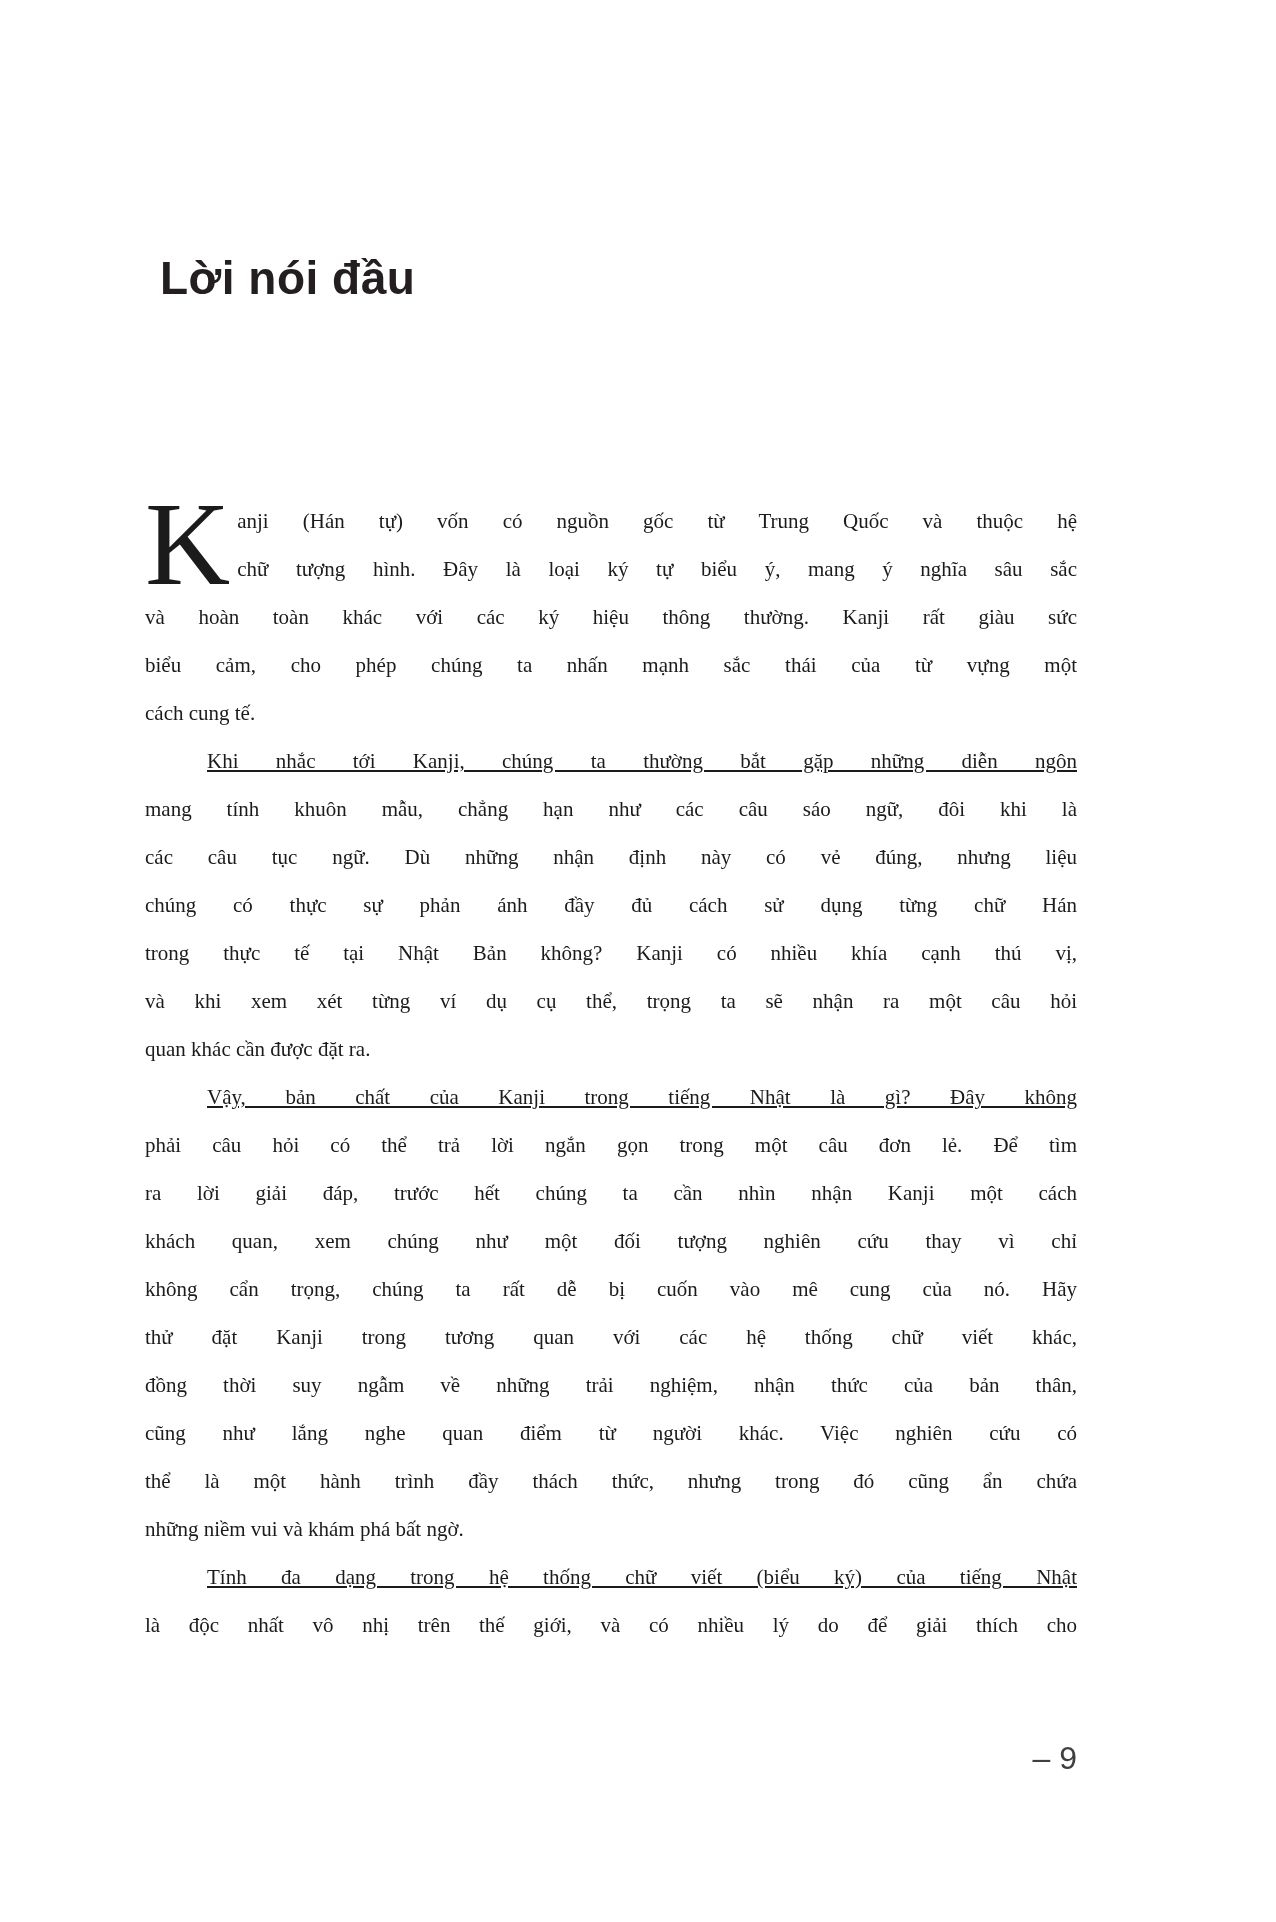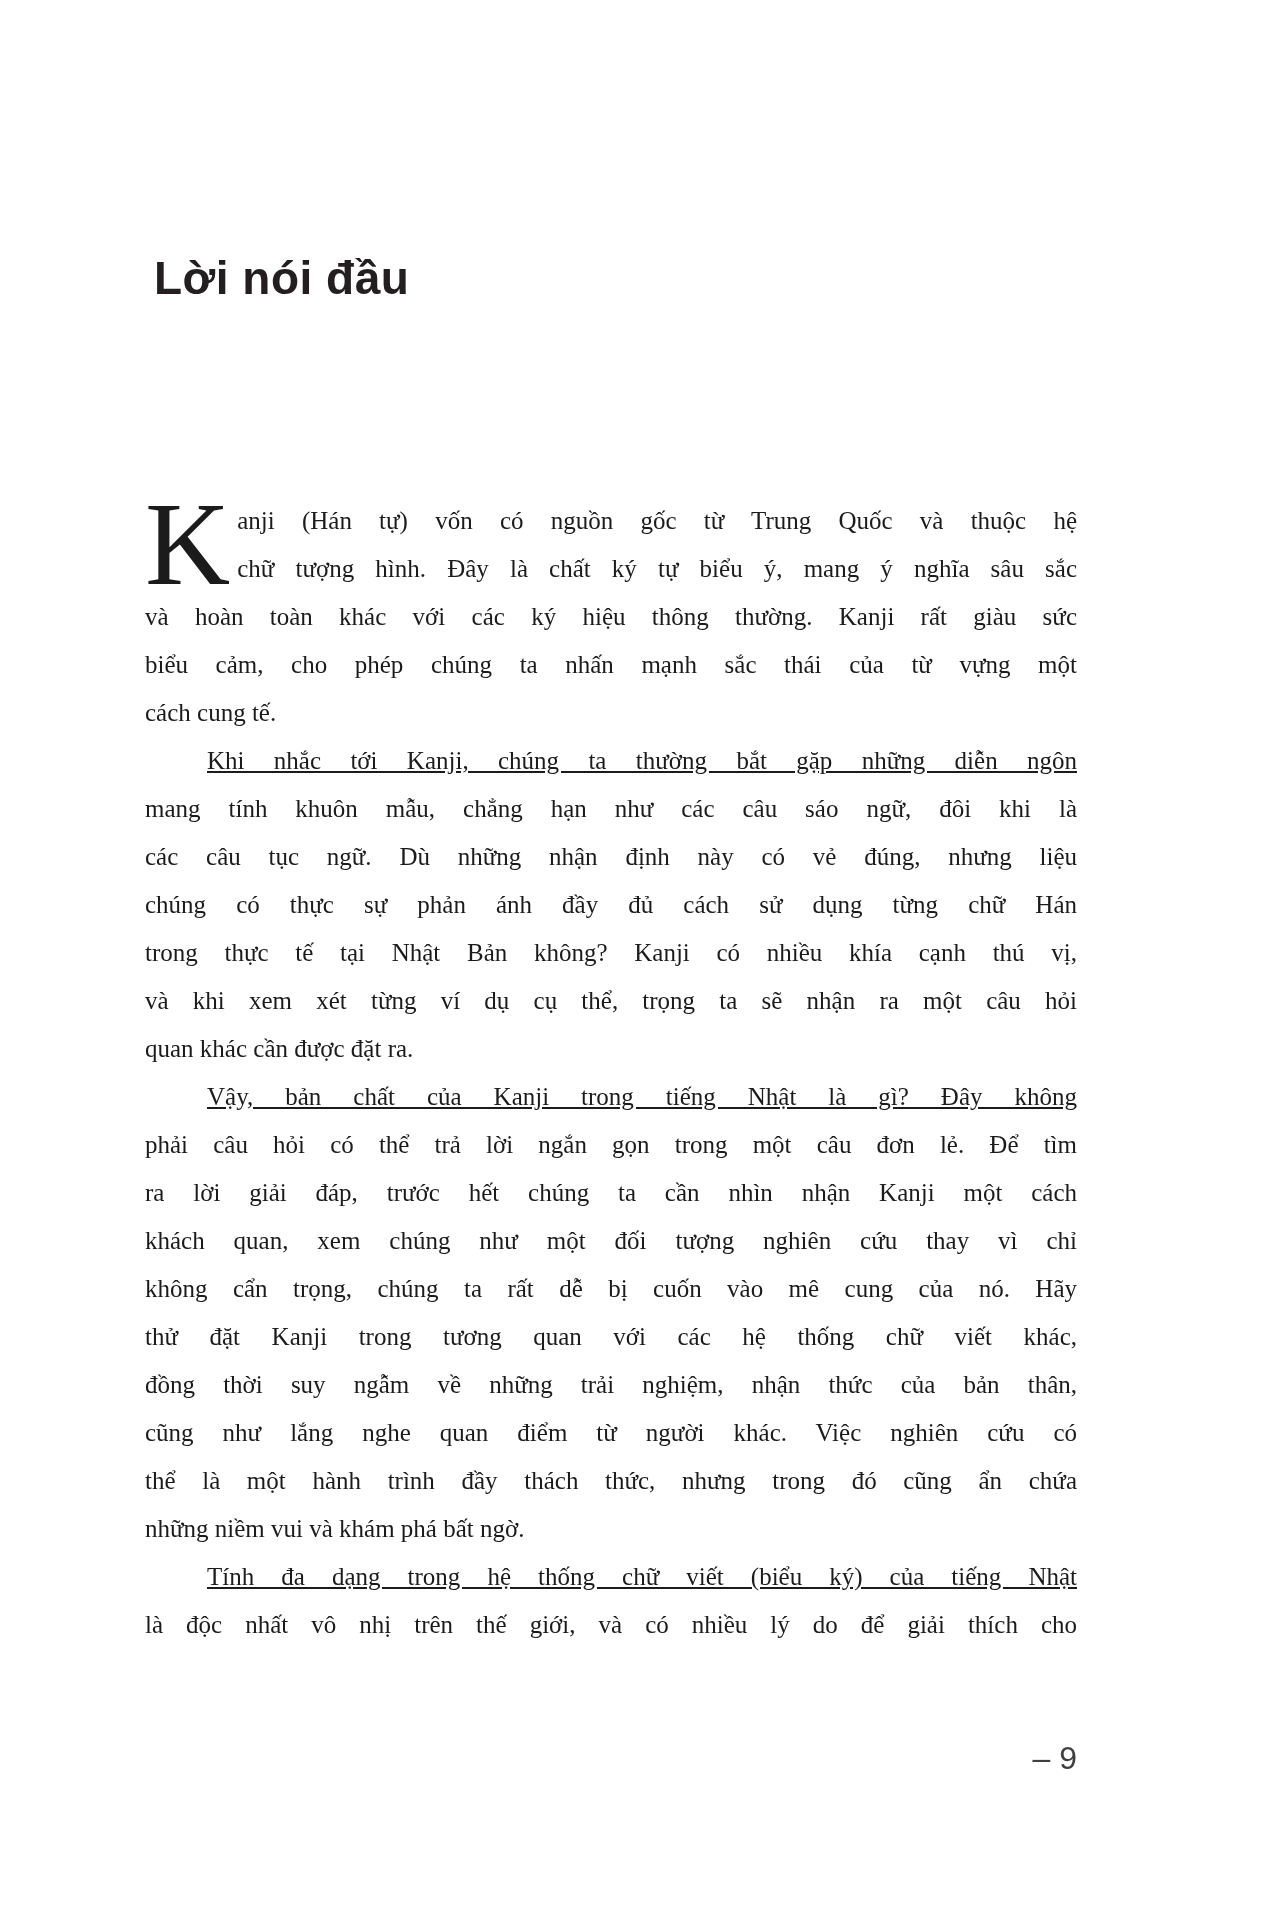--- a/index.html
+++ b/index.html
@@ -10,21 +10,21 @@
   .page {
     position: relative;
     width: 1276px;
     height: 1922px;
     background: #ffffff;
     overflow: hidden;
     font-family: "Liberation Serif", serif;
   }
   .chapter-title {
     position: absolute;
-    left: 154px;
+    left: 160px;
     top: 220px;
     font-family: "Liberation Sans", sans-serif;
     font-weight: 700;
     font-size: 46px;
     letter-spacing: 0.5px;
     color: #231f20;
     white-space: nowrap;
   }
   .content {
     position: absolute;
@@ -33,21 +33,21 @@
     width: 932px;
     color: #1b1b1b;
   }
   .paragraph {
     margin: 0;
     padding: 0;
   }
   .line {
     height: 48px;
     line-height: 48px;
-    font-size: 25px;
+    font-size: 21px;
     text-align: justify;
     text-align-last: justify;
     white-space: normal;
   }
   .line.last-left {
     text-align-last: left;
   }
   .line.indent {
     padding-left: 62px;
     text-decoration: underline;
@@ -76,21 +76,21 @@
 </head>
 <body>
 
 <div class="page">
   <h1 class="chapter-title">Lời nói đầu</h1>
 
   <div class="content" id="content">
       <div class="paragraph">
         <span class="dropcap">K</span>
         <div class="line">anji (Hán tự) vốn có nguồn gốc từ Trung Quốc và thuộc hệ</div>
-        <div class="line">chữ tượng hình. Đây là chất ký tự biểu ý, mang ý nghĩa sâu sắc</div>
+        <div class="line">chữ tượng hình. Đây là loại ký tự biểu ý, mang ý nghĩa sâu sắc</div>
         <div class="line">và hoàn toàn khác với các ký hiệu thông thường. Kanji rất giàu sức</div>
         <div class="line">biểu cảm, cho phép chúng ta nhấn mạnh sắc thái của từ vựng một</div>
         <div class="line last-left">cách cung tế.</div>
       </div>
       <div class="paragraph">
         <div class="line indent">Khi nhắc tới Kanji, chúng ta thường bắt gặp những diễn ngôn</div>
         <div class="line">mang tính khuôn mẫu, chẳng hạn như các câu sáo ngữ, đôi khi là</div>
         <div class="line">các câu tục ngữ. Dù những nhận định này có vẻ đúng, nhưng liệu</div>
         <div class="line">chúng có thực sự phản ánh đầy đủ cách sử dụng từng chữ Hán</div>
         <div class="line">trong thực tế tại Nhật Bản không? Kanji có nhiều khía cạnh thú vị,</div>

